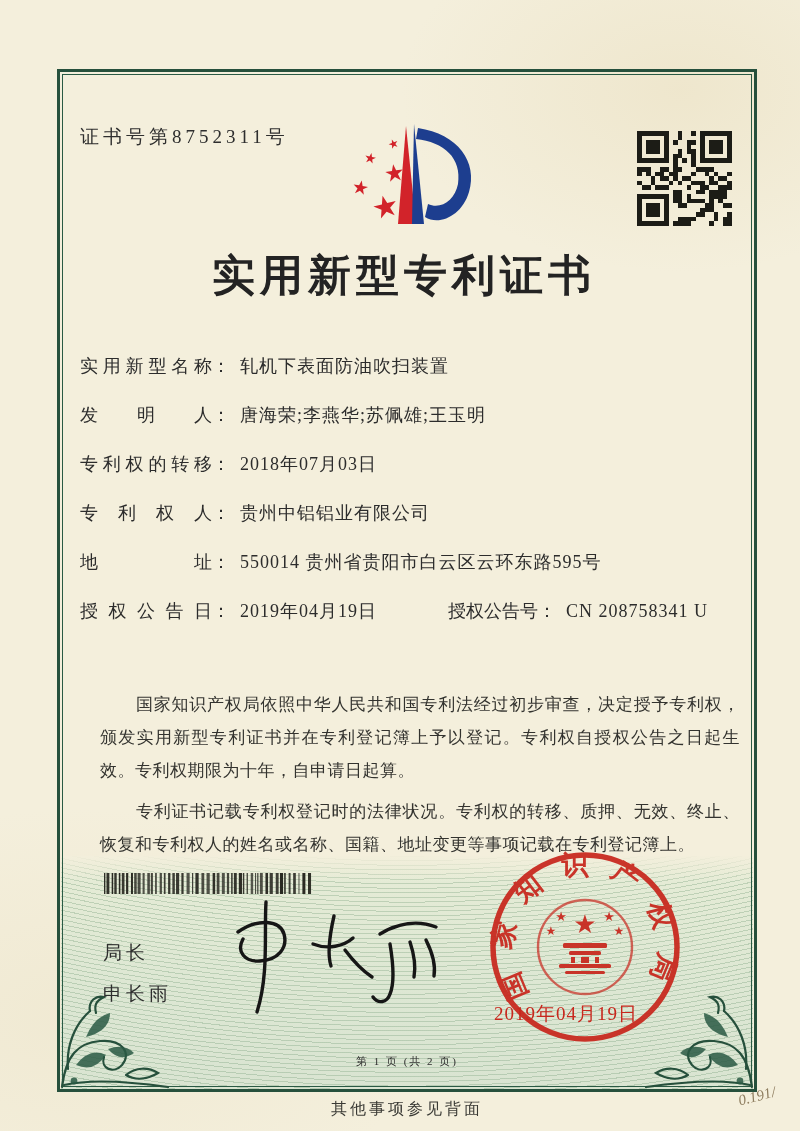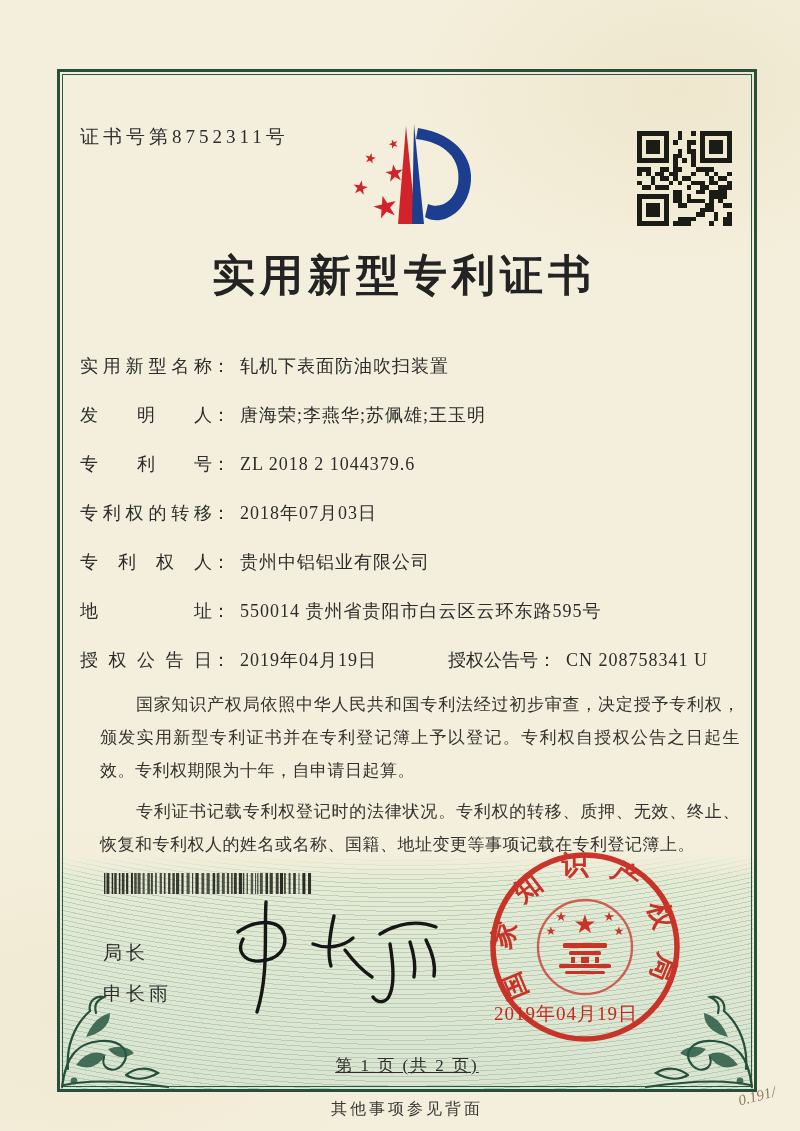--- a/index.html
+++ b/index.html
@@ -45,21 +45,21 @@
   #body-text p{margin:8px;text-indent:36px;text-align:justify;}
   
   #barcode{position:absolute;left:104px;top:873px;width:210px;height:21px;z-index:4;}
   #signer{position:absolute;left:103px;top:932px;z-index:4;font-size:19px;
           letter-spacing:4px;color:#2e2e2e;line-height:41px;}
   #signature{position:absolute;left:212px;top:892px;width:245px;height:125px;z-index:5;}
   #seal{position:absolute;left:487px;top:849px;width:196px;height:196px;z-index:5;opacity:.93;}
   #seal-date{position:absolute;left:494px;top:1001px;width:160px;z-index:6;
              font-size:19px;color:#c8271d;letter-spacing:1px;}
   #page-num{position:absolute;left:57px;top:1054px;width:700px;text-align:center;z-index:4;
-            font-size:17px;color:#2e2e2e;letter-spacing:2px;text-decoration:underline;}
+            font-size:11px;color:#2e2e2e;letter-spacing:2px;}
   #back-note{position:absolute;left:57px;top:1099px;width:700px;text-align:center;z-index:4;
              font-size:16px;color:#3a3a35;letter-spacing:3px;}
   #pencil-note{position:absolute;left:738px;top:1088px;z-index:4;font-size:15px;
                color:#8d7c5e;font-style:italic;transform:rotate(-14deg);}
 </style>
 </head>
 <body>
 
 <div id="page">
 
@@ -336,23 +336,20 @@
   <div id="title">实用新型专利证书</div>
 
   <div id="fields">
     <div class="row">
       <span class="flabel">实用新型名称</span><span class="colon">：</span><span class="fvalue">轧机下表面防油吹扫装置</span>
     </div>
     <div class="row">
       <span class="flabel">发明人</span><span class="colon">：</span><span class="fvalue">唐海荣;李燕华;苏佩雄;王玉明</span>
     </div>
     <div class="row">
-      <span class="flabel">专利号</span><span class="colon">：</span><span class="fvalue">ZL 2018 2 1044379.6</span>
-    </div>
-    <div class="row">
       <span class="flabel">专利权的转移</span><span class="colon">：</span><span class="fvalue">2018年07月03日</span>
     </div>
     <div class="row">
       <span class="flabel">专利权人</span><span class="colon">：</span><span class="fvalue">贵州中铝铝业有限公司</span>
     </div>
     <div class="row">
       <span class="flabel">地址</span><span class="colon">：</span><span class="fvalue">550014 贵州省贵阳市白云区云环东路595号</span>
     </div>
     <div class="row">
       <span class="flabel">授权公告日</span><span class="colon">：</span><span class="fvalue">2019年04月19日</span><span class="pair2"><span>授权公告号</span><span class="colon">：</span><span class="fvalue">CN 208758341 U</span></span>

